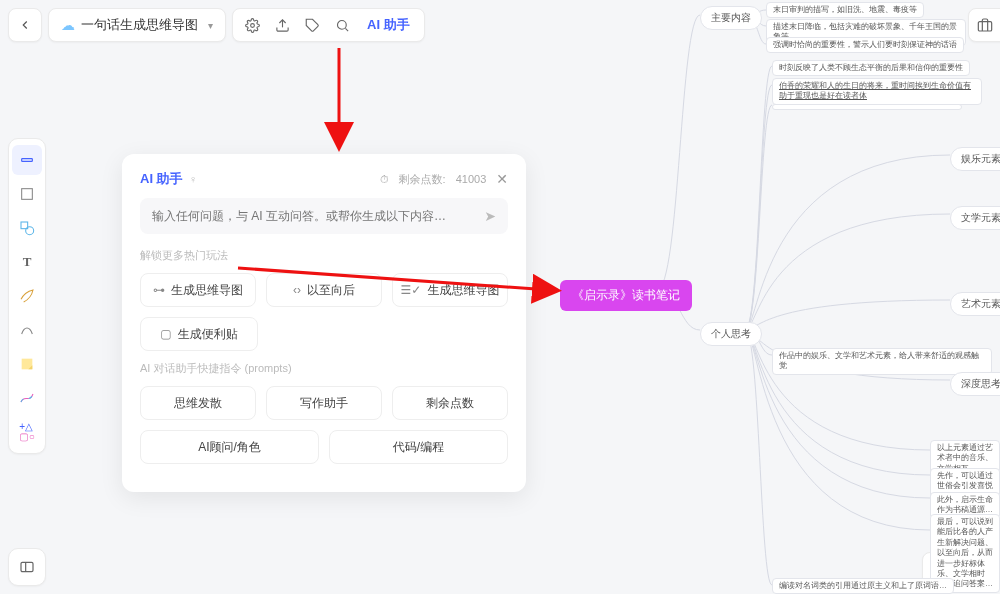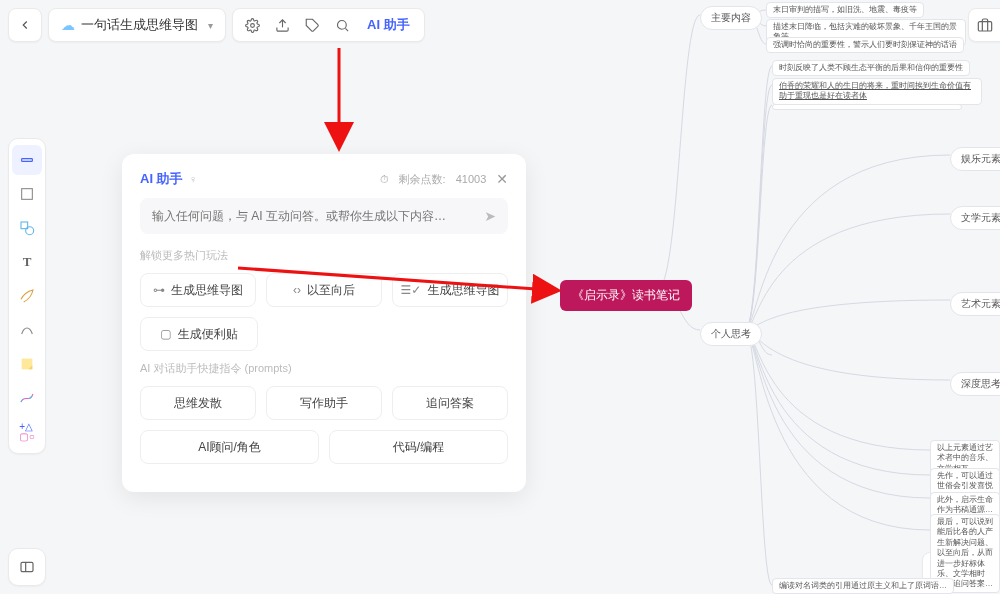--- a/index.html
+++ b/index.html
@@ -86,21 +86,21 @@
     .chip.note{ flex:0 0 118px;}
     .prompts-title{ margin-top:6px;}
 
     
     .arrow-svg{ position:absolute; pointer-events:none;}
 
     
     .canvas { position:absolute; left:0; top:0; right:0; bottom:0;}
     .root {
       position:absolute; left:560px; top:280px;
-      background:#be185d; color:#fff; font-size:12px; padding:7px 12px;
+      background:#d946ef; color:#fff; font-size:12px; padding:7px 12px;
       border-radius:6px; white-space:nowrap;
     }
     .node {
       position:absolute; background:#fff; border:1px solid #e3e5eb;
       border-radius:4px; padding:3px 8px; font-size:9.5px; color:#555;
       white-space:nowrap;
     }
     .cat { font-size:10px; padding:4px 10px;border-radius:12px;}
     .tiny { font-size:8px; padding:2px 6px; max-width:200px; white-space:normal; line-height:1.3;}
     .mm-lines{ position:absolute; left:0; top:0;}
@@ -257,20 +257,21 @@
 
   <div class="node tiny" style="left:772px; top:60px;">时刻反映了人类不顾生态平衡的后果和信仰的重要性</div>
   <div class="node tiny" style="left:772px; top:78px; max-width:210px;text-decoration:underline;">伯香的荣耀和人的生日的将来，重时间挨到生命价值有助于重现也是好在读者体</div>
   <div class="node tiny" style="left:772px; top:104px; width:190px; height:6px; padding:0;"></div>
 
   <div class="node cat" style="left:950px; top:147px;">娱乐元素</div>
   <div class="node cat" style="left:950px; top:206px;">文学元素</div>
   <div class="node cat" style="left:950px; top:292px;">艺术元素</div>
 
   <div class="node cat" style="left:700px; top:322px;">个人思考</div>
+  <div class="node tiny" style="left:772px; top:348px; max-width:220px;">作品中的娱乐、文学和艺术元素，给人带来舒适的观感触觉</div>
 
   <div class="node cat" style="left:950px; top:372px;">深度思考</div>
 
   <div class="node tiny" style="left:930px; top:440px; max-width:70px;">以上元素通过艺术者中的音乐、文学相互…</div>
   <div class="node tiny" style="left:930px; top:468px; max-width:70px;">先作，可以通过世俗会引发喜悦共鸣…</div>
   <div class="node tiny" style="left:930px; top:492px; max-width:70px;">此外，启示生命作为书稿通源…</div>
   <div class="node tiny" style="left:930px; top:514px; max-width:70px;">最后，可以说到能后比各的人产生新解决问题、以至向后，从而进一步好标体乐、文学相时读、追问答案…</div>
   <div class="node tiny" style="left:772px; top:578px; max-width:220px;">编读对名词类的引用通过原主义和上了原词语…</div>
 </div>
 
@@ -317,21 +318,21 @@
 
   <div class="sect-title prompts-title">AI 对话助手快捷指令 (prompts)</div>
   <div class="row">
     <div class="chip">
         <span>思维发散</span>
       </div>
     <div class="chip">
         <span>写作助手</span>
       </div>
     <div class="chip">
-        <span>追问答案</span>
+        <span>剩余点数</span>
       </div>
   </div>
   <div class="row">
     <div class="chip">
         <span>AI顾问/角色</span>
       </div>
     <div class="chip">
         <span>代码/编程</span>
       </div>
   </div>

